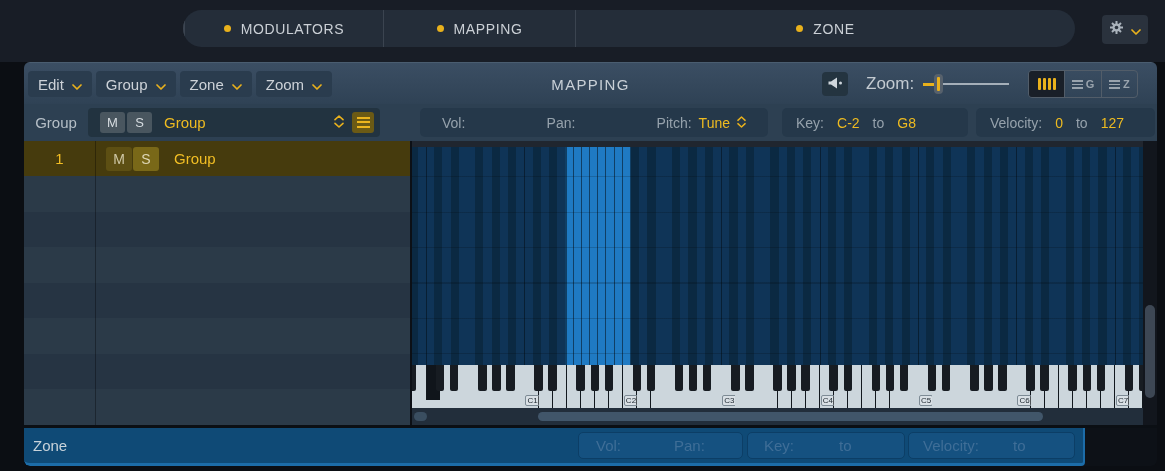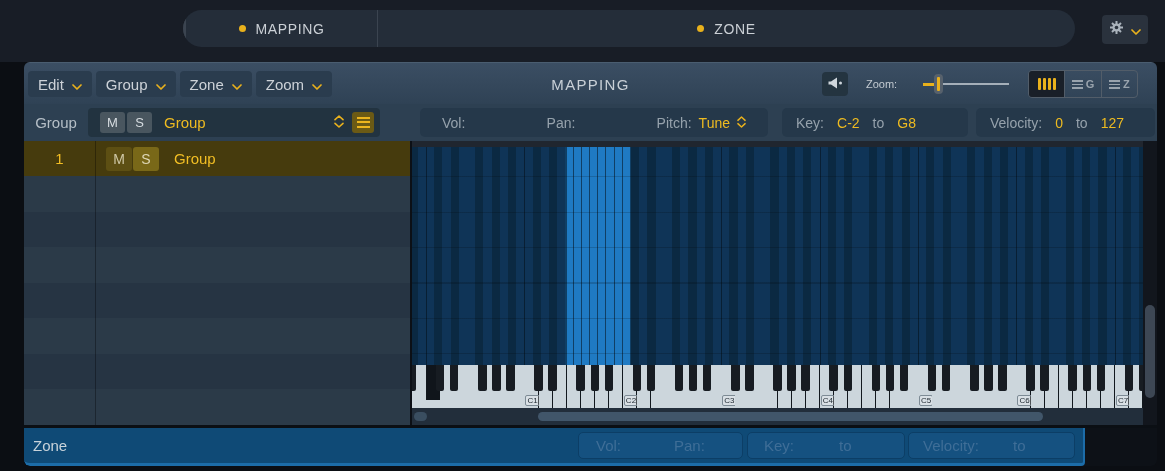--- a/index.html
+++ b/index.html
@@ -22,21 +22,21 @@
   .menurow{position:absolute;left:0;top:0;width:1133px;height:42px;
            background:linear-gradient(180deg,#3b4e63,#2f4255);border-top:1px solid #4a5d70;box-sizing:border-box;}
   .menus{position:absolute;left:4px;top:8px;display:flex;gap:4px;}
   .menubtn{height:26px;padding:0 10px;background:#2a3c4e;border-radius:4px;display:flex;
            align-items:center;gap:8px;color:#cdd2d8;font-size:15px;}
   .title{position:absolute;left:0;right:0;top:0;height:42px;display:flex;align-items:center;
          justify-content:center;color:#c9d0d7;font-size:15px;letter-spacing:1.3px;pointer-events:none;}
   .spkbtn{position:absolute;left:798px;top:9px;width:26px;height:24px;background:#243440;
           border-radius:4px;display:flex;align-items:center;justify-content:center;}
   .zoomlbl{position:absolute;left:842px;top:0;height:42px;display:flex;align-items:center;
-           color:#c3cad1;font-size:11px;text-align:center;}
+           color:#c3cad1;font-size:17px;text-align:center;}
   .slider{position:absolute;left:899px;top:0;height:42px;width:92px;display:flex;align-items:center;}
   .sfill{width:12px;height:3px;background:#e9b11c;}
   .shandle{width:9px;height:20px;background:#57616c;border-radius:4px;margin-left:-1px;
            display:flex;align-items:center;justify-content:center;flex:none;}
   .shandle i{width:3px;height:14px;background:#e9b11c;border-radius:1px;}
   .strack{width:66px;height:2px;background:#c2c9d1;opacity:.8;}
   .seg{position:absolute;left:1004px;top:7px;width:110px;height:28px;border:1px solid #525d69;
        border-radius:4px;display:flex;box-sizing:border-box;overflow:hidden;}
   .segcell{flex:1;display:flex;align-items:center;justify-content:center;gap:3px;
            border-right:1px solid #525d69;}
@@ -112,20 +112,24 @@
 </style>
 </head>
 <body>
 
 <div class="app">
 
   <div class="topstrip">
     <div class="tabbar">
         <div class="tabdiv"></div>
         <div class="tabdiv"></div>
+        <div class="tab" style="width: 198px;">
+          <div class="dot"></div>
+          <span>MODULATORS</span>
+        </div>
         <div class="tabdiv"></div>
         <div class="tab" style="width: 191px;">
           <div class="dot"></div>
           <span>MAPPING</span>
         </div>
         <div class="tabdiv"></div>
         <div class="tab">
           <div class="dot"></div>
           <span>ZONE</span>
         </div>

